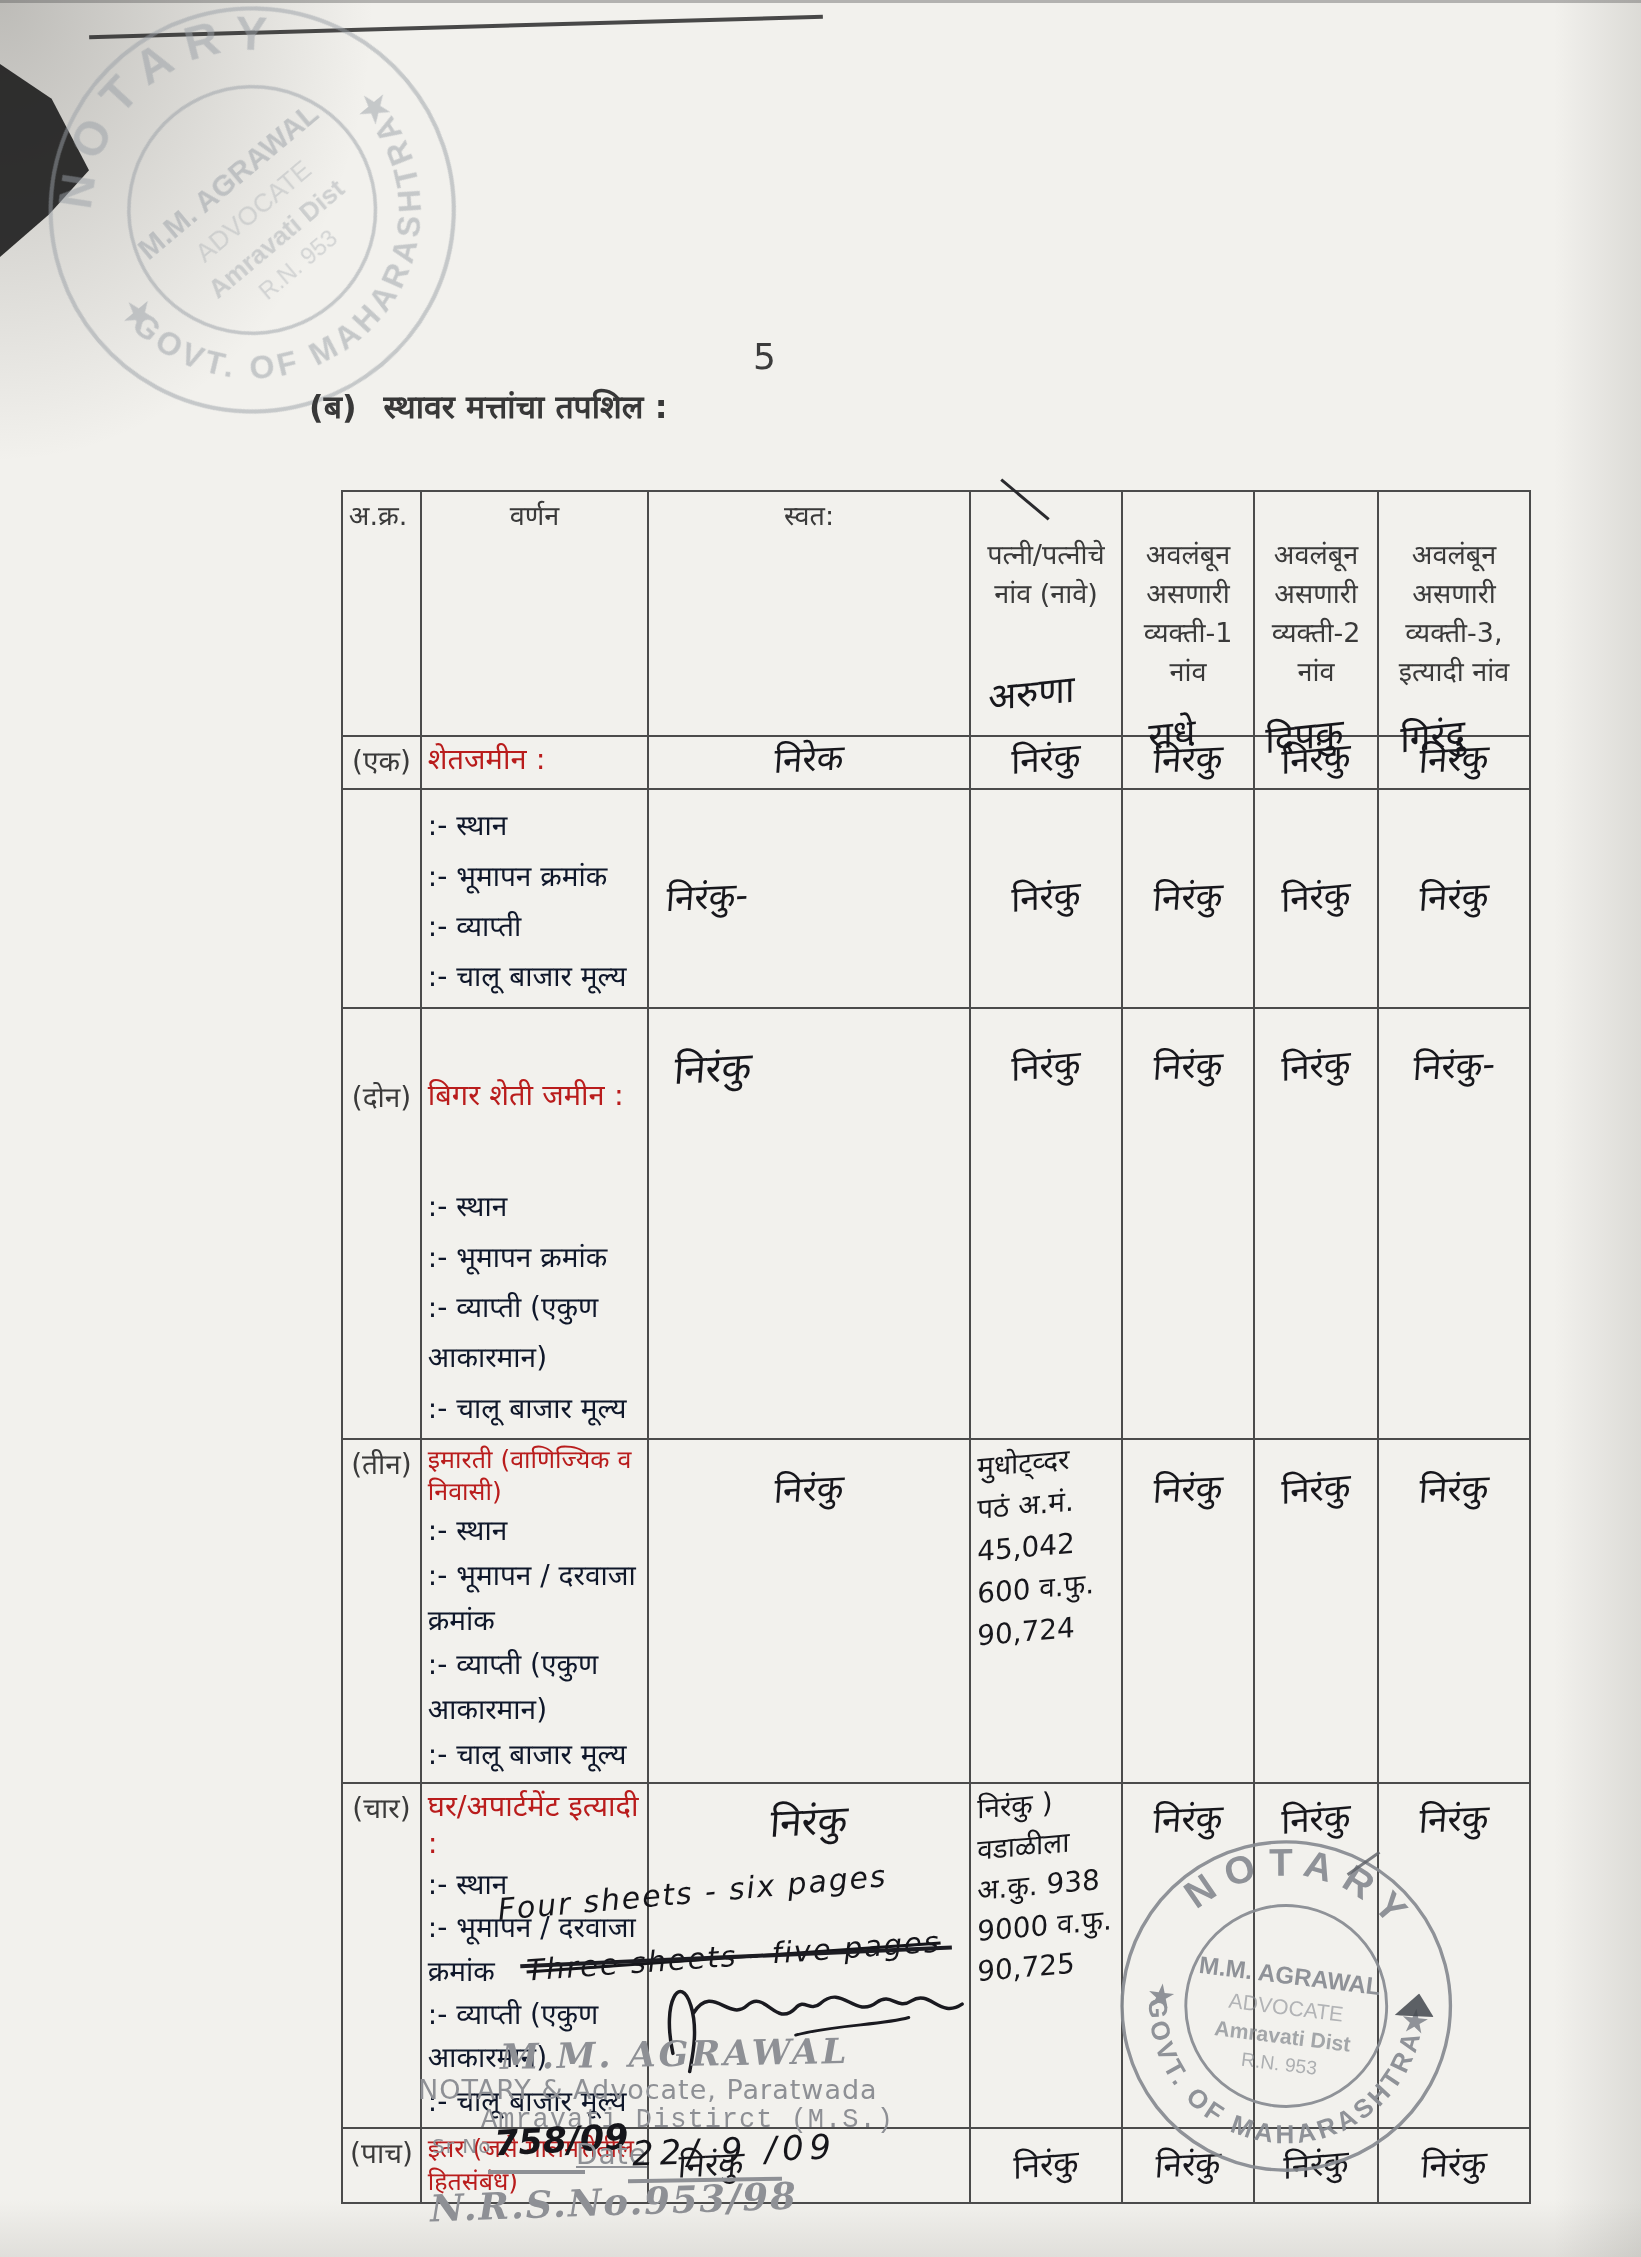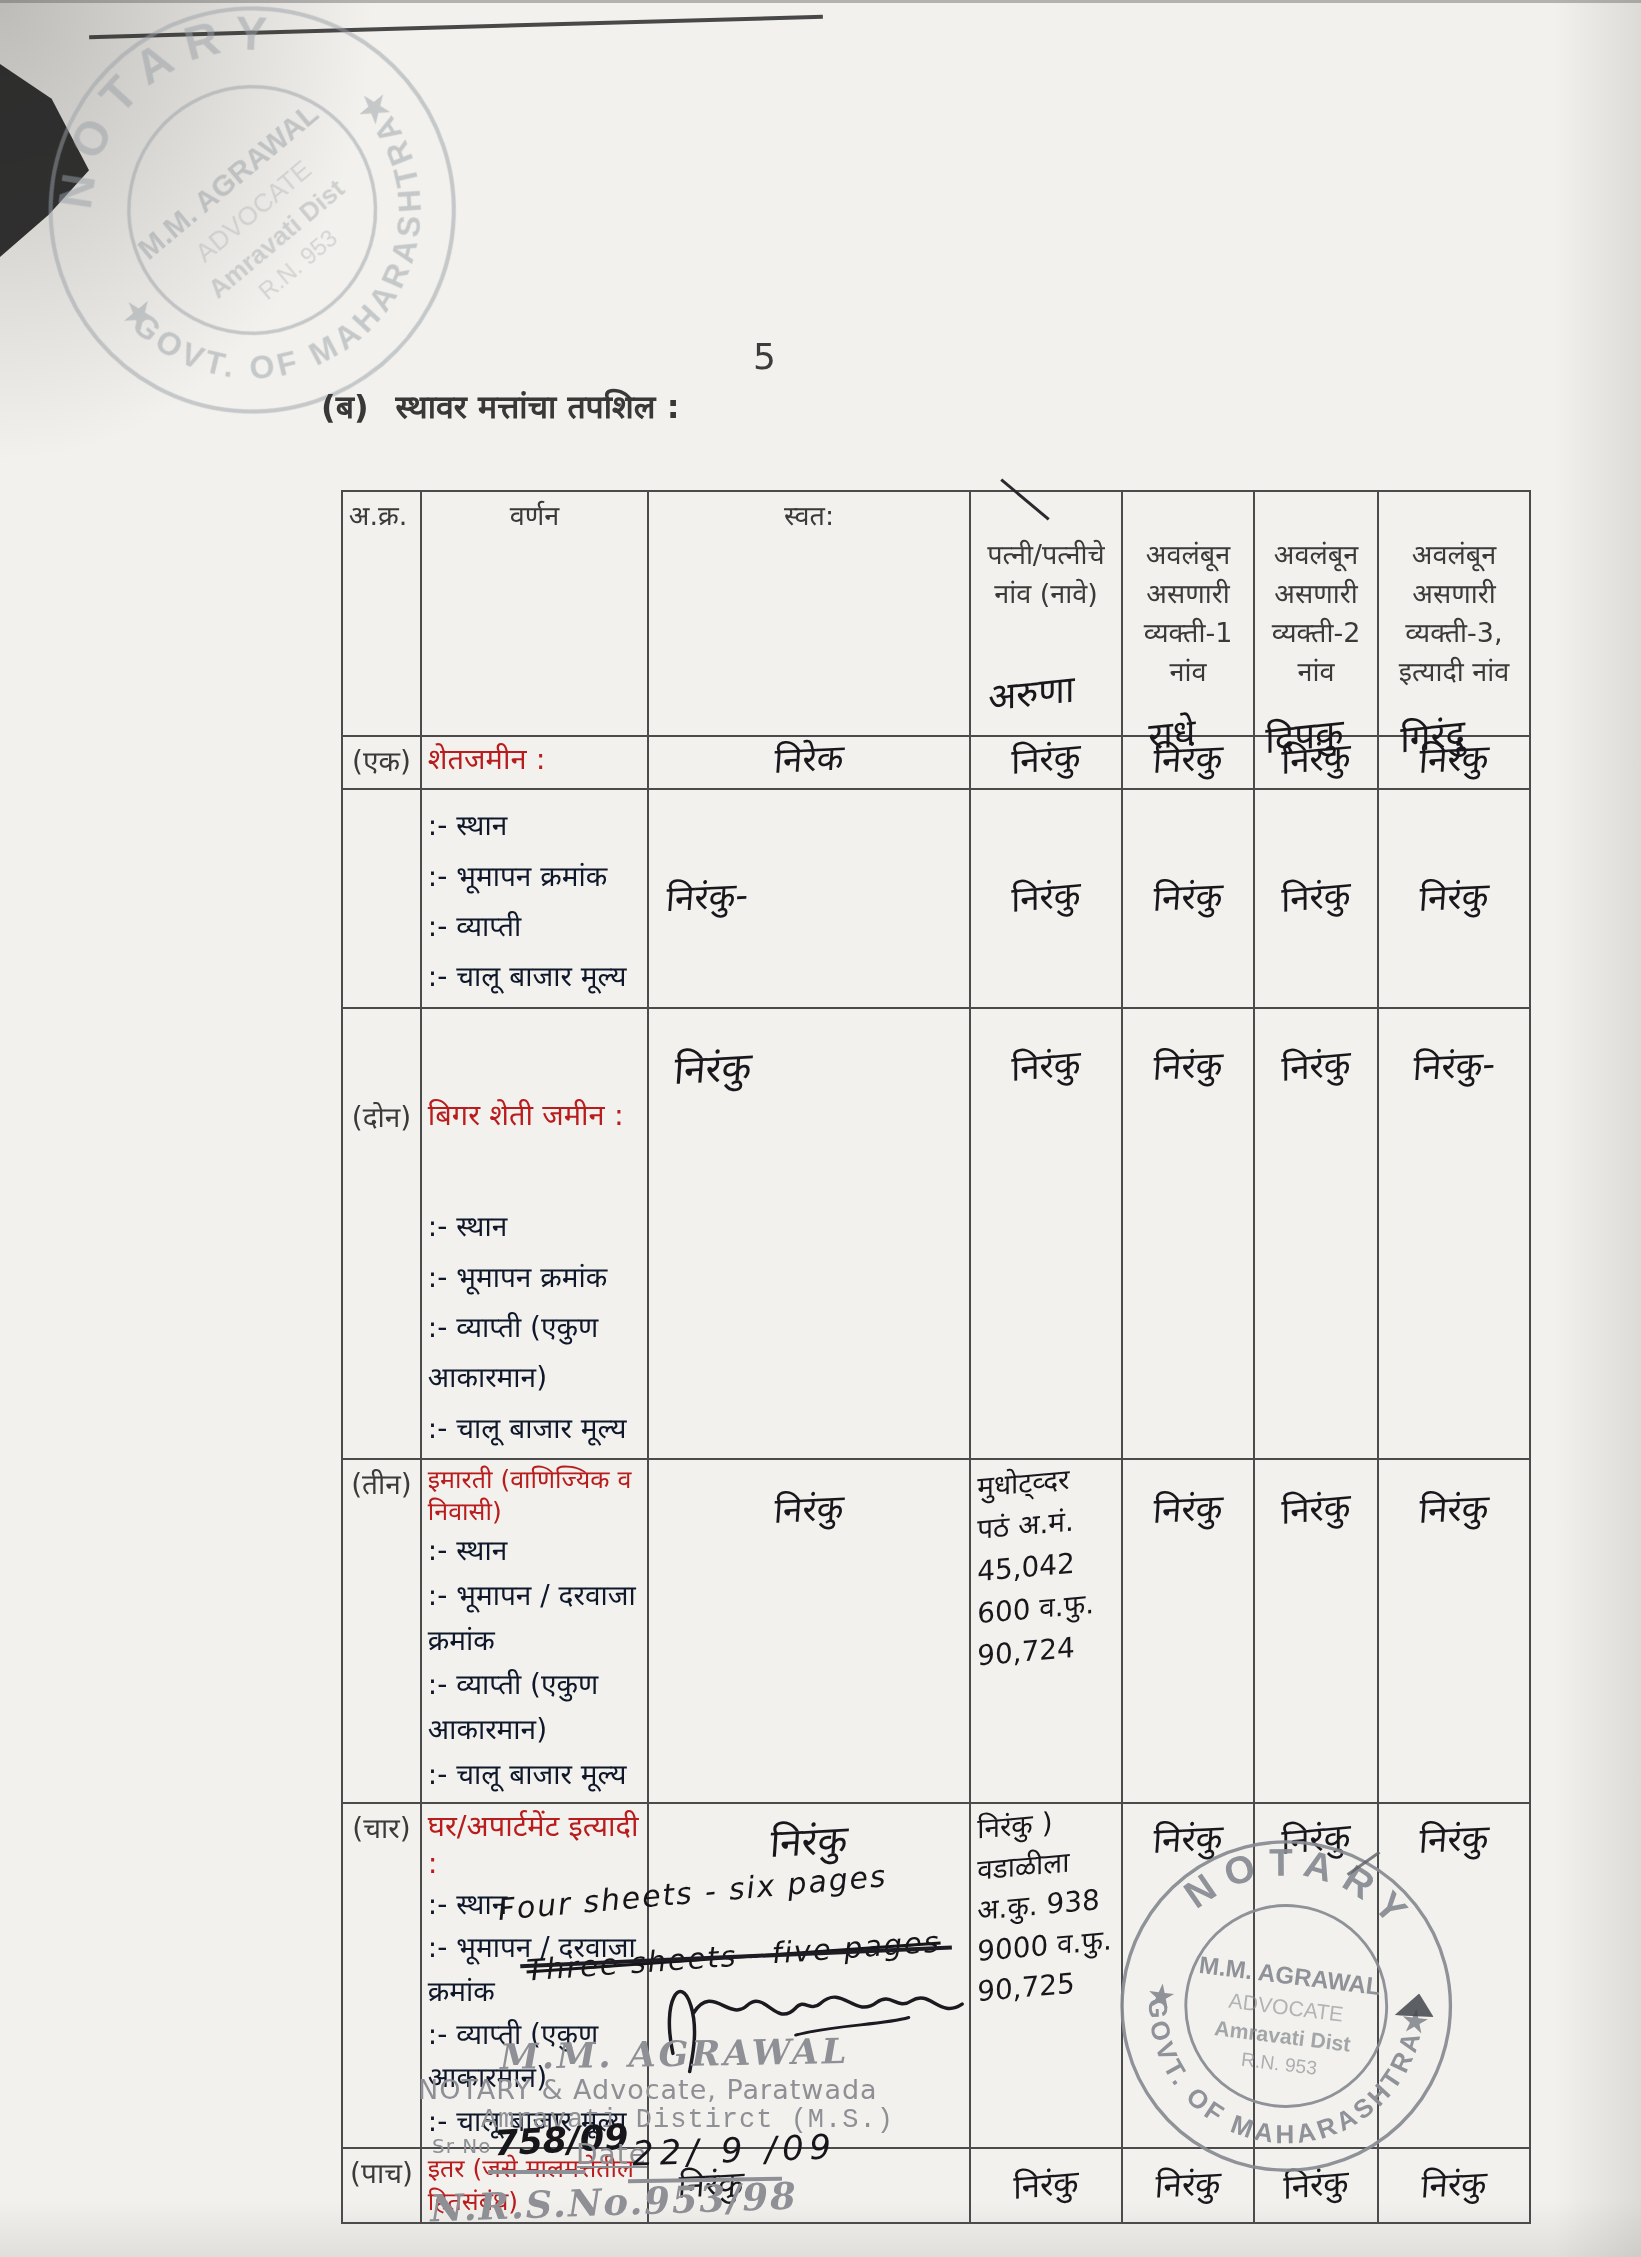--- a/index.html
+++ b/index.html
@@ -13,21 +13,21 @@
                 clip-path:polygon(0 0,58% 18%,100% 55%,55% 78%,0 100%);opacity:.9;}
   .corner-shadow{position:absolute;left:0;top:0;width:406px;height:502px;
                  background:radial-gradient(ellipse at 0% 0%,rgba(90,88,84,.35),rgba(0,0,0,0) 65%);}
   .right-crease{position:absolute;right:0;top:0;width:87px;height:2257px;
                 background:linear-gradient(to right,rgba(0,0,0,0),rgba(120,118,112,.18));}
   .bottom-shade{position:absolute;left:0;bottom:0;width:1641px;height:58px;
                 background:linear-gradient(to bottom,rgba(0,0,0,0),rgba(120,118,112,.15));}
 
   .pagenum{position:absolute;left:753px;top:336px;font-size:36px;color:#3c3c3c;}
 
-  .heading1{position:absolute;left:309px;top:384px;font-size:32px;font-weight:bold;color:#383838;margin-left:12px;}
+  .heading1{position:absolute;left:309px;top:384px;font-size:32px;font-weight:bold;color:#383838;}
   .heading1 .sec{margin-right:27px;}
   .heading2{position:absolute;left:284px;top:440px;font-size:35px;font-weight:bold;color:#383838;}
 
   
   table.proptable{position:absolute;left:341px;top:490px;width:1187px;border-collapse:collapse;
                   table-layout:fixed;}
   table.proptable td,table.proptable th{border:2.4px solid #4b4b4b;vertical-align:top;
                   padding:3.9px 5.8px;overflow:visible;position:relative;font-weight:normal;}
   th.hcell{font-size:27px;text-align:center;white-space:pre-line;line-height:1.45;color:#3a3a3a;padding-top:9.7px;}
   .sr-cell{font-size:28px;color:#3a3a3a;text-align:center;padding-left:1.9px;}
@@ -50,21 +50,21 @@
   tr.r4 td.entry.multi .hw{font-size:28px;line-height:1.45;}
   tr.r5 td.entry{vertical-align:middle;padding:0;}
   tr.r5 td.entry .hw{font-size:33px;}
   td.entry:nth-child(odd) .hw{transform:rotate(-3deg) skewX(-7deg);}
 
   .hw-name{position:absolute;font-size:37px;color:#17171c;transform:rotate(-6deg) skewX(-6deg);}
   .pen-stroke{position:absolute;left:23px;top:5.8px;width:62px;height:2.9px;background:#2a2a2e;
               transform:rotate(40deg);}
 
   
-  .gap-top{margin-top:84px;}
+  .gap-top{margin-top:64px;}
   .gap-mid{margin-top:68px;}
 
   
   .hw-latin{font-family:"DejaVu Sans",sans-serif;font-style:italic;color:#15151a;}
   .note{position:absolute;left:497px;top:1875px;font-size:30px;transform:rotate(-5deg);letter-spacing:1.9px;}
   .struck{position:absolute;left:526px;top:1939px;font-size:29px;transform:rotate(-4deg);
           letter-spacing:1.9px;text-decoration:line-through;text-decoration-thickness:2.9px;}
   .struck::after{content:"";position:absolute;left:-5.8px;top:46%;width:104%;height:3.9px;background:#1c1c22;
                  transform:rotate(1.5deg);}
   .signature{position:absolute;left:649px;top:1948px;transform:rotate(-4deg);}

